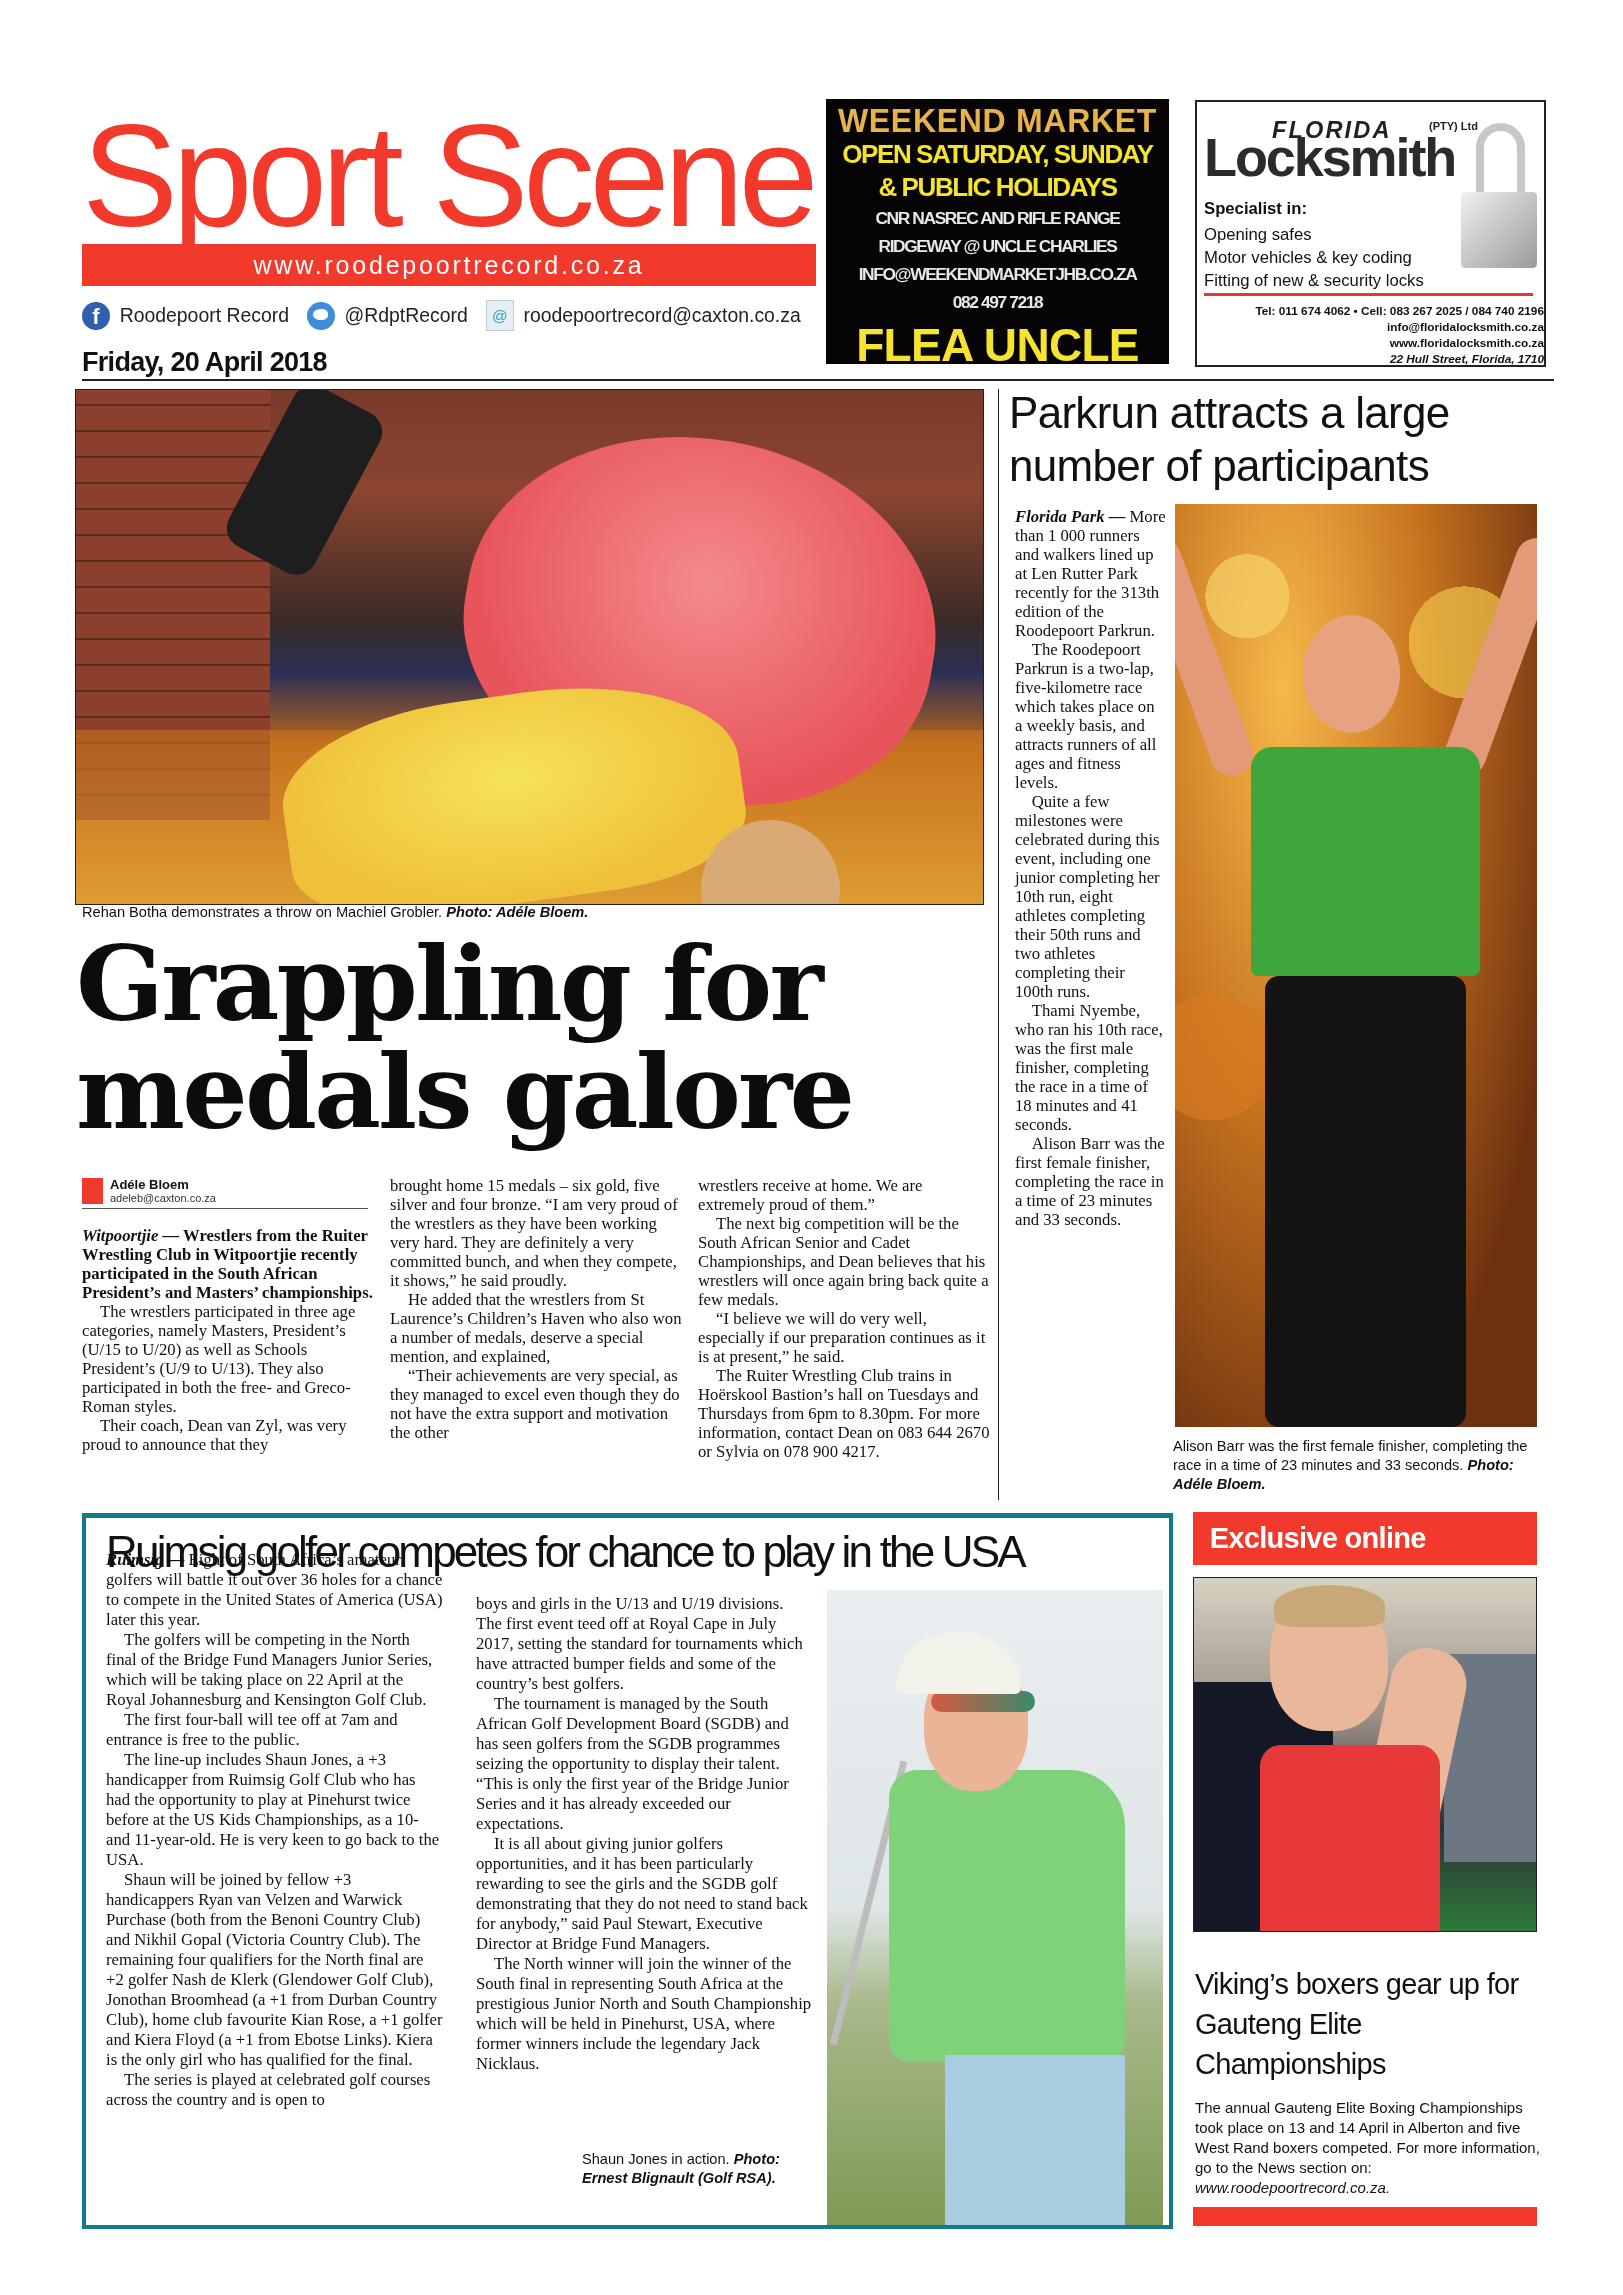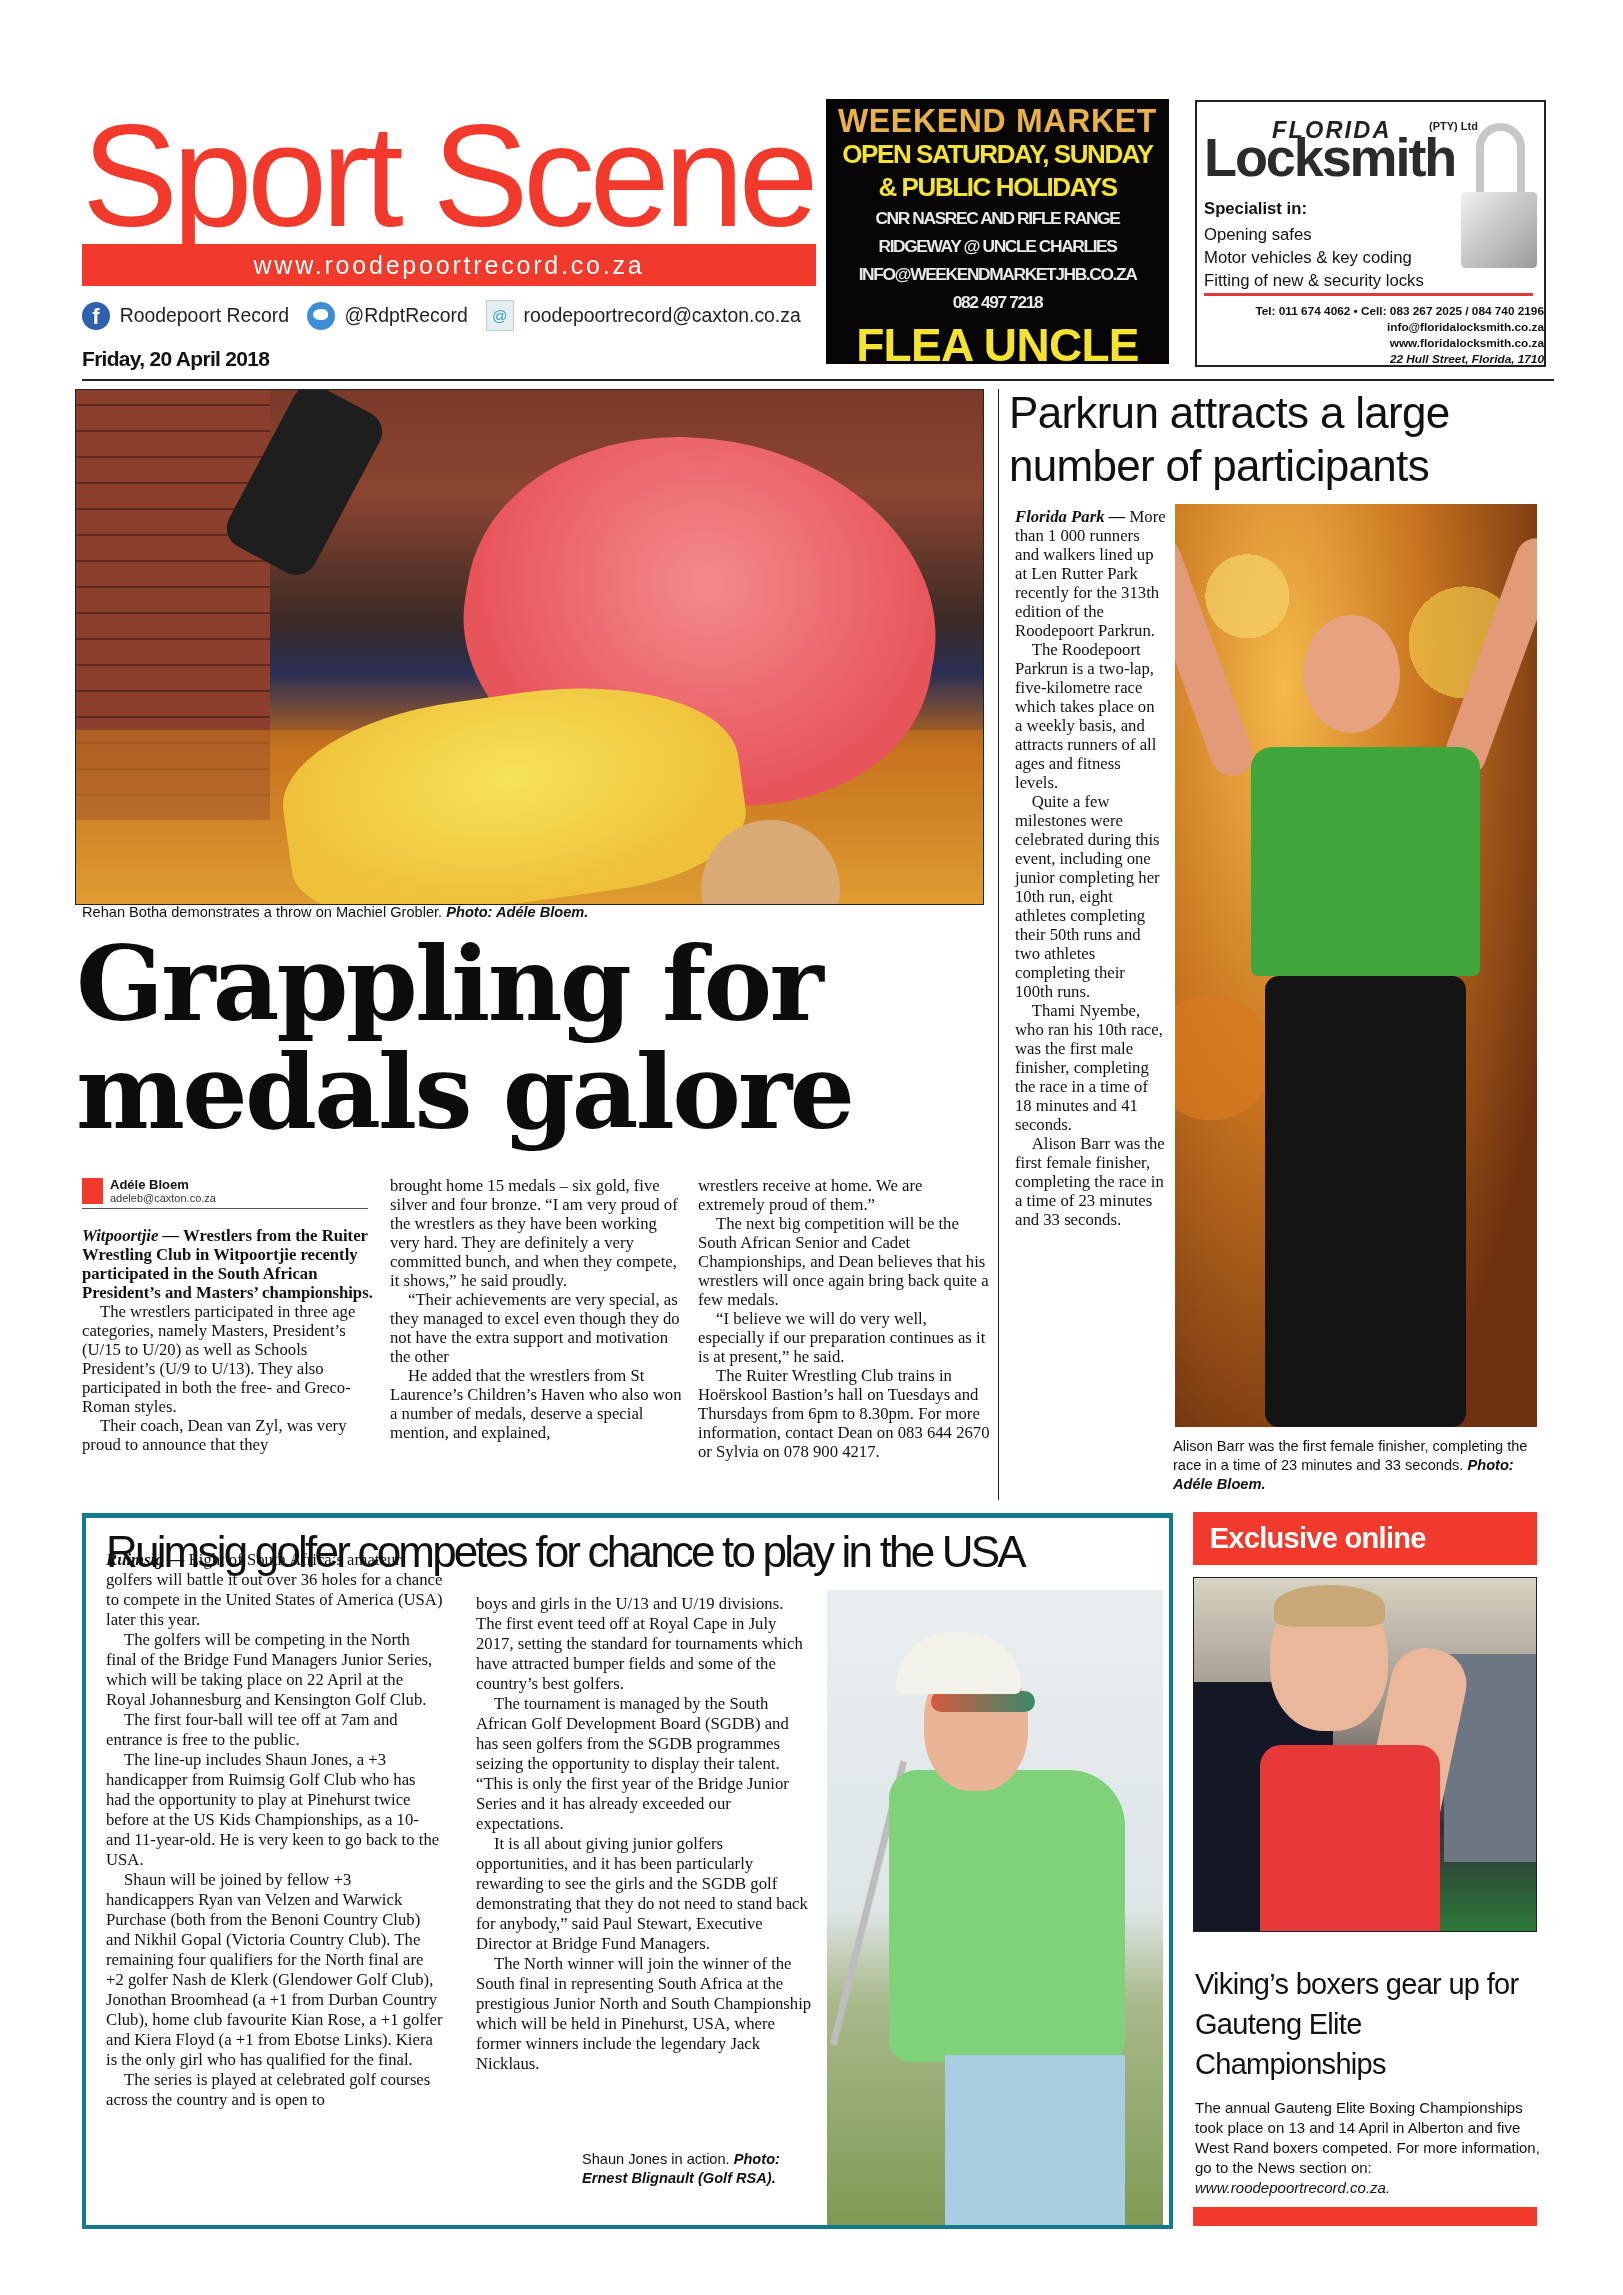--- a/index.html
+++ b/index.html
@@ -31,21 +31,21 @@
   .social-item { display: flex; align-items: center; gap: 9.7px; margin-right: 8.3px; }
   .ico-fb { width: 28px; height: 28px; border-radius: 50%; background: #2f5fae; color: #fff;
     font-weight: 700; font-size: 22px; display: flex; align-items: flex-end; justify-content: center; overflow: hidden; }
   .ico-tw { width: 28px; height: 28px; border-radius: 50%; background: #3c8ed6; position: relative; }
   .ico-tw:after { content: ""; position: absolute; left: 6.2px; top: 7.6px; width: 15.3px; height: 11px;
     background: #fff; border-radius: 60% 50% 50% 60%; }
   .ico-mail { width: 28px; height: 30.5px; background: #e6eef2; border: 0.7px solid #b9cdd6; position: relative;
     color: #3aa0c7; font-size: 15.3px; display: flex; align-items: center; justify-content: center; }
   .date-line {
     left: 82px; top: 347px; font-family: "Liberation Sans", sans-serif; font-weight: 700;
-    font-size: 21px; letter-spacing: -0.7px; color: #111;
+    font-size: 27px; letter-spacing: -0.7px; color: #111;
   }
   .rule-top { left: 82px; top: 379px; width: 1472px; height: 2.1px; background: #222; }
 
   
   .ad-market {
     left: 826px; top: 99px; width: 343px; height: 265px; background: #060404;
     display: flex; flex-direction: column; align-items: center; padding-top: 2.8px;
     font-family: "Liberation Sans", sans-serif; font-weight: 700; text-align: center;
   }
   .m1 { color: #e7b24a; font-size: 32px; letter-spacing: 0.7px; line-height: 36px; transform: scaleY(1.05); }
@@ -234,22 +234,22 @@
   <div class="byline-email">adeleb@caxton.co.za</div>
 </div>
 
 <div class="abs col w-col1">
   <p class="noind lead"><span class="dateline">Witpoortjie —</span><span> Wrestlers from the Ruiter Wrestling Club in Witpoortjie recently participated in the South African President’s and Masters’ championships.</span></p>
   <p>The wrestlers participated in three age categories, namely Masters, President’s (U/15 to U/20) as well as Schools President’s (U/9 to U/13). They also participated in both the free- and Greco-Roman styles.</p>
   <p>Their coach, Dean van Zyl, was very proud to announce that they</p>
 </div>
 <div class="abs col w-col2">
   <p class="noind">brought home 15 medals – six gold, five silver and four bronze. “I am very proud of the wrestlers as they have been working very hard. They are definitely a very committed bunch, and when they compete, it shows,” he said proudly.</p>
+  <p>He added that the wrestlers from St Laurence’s Children’s Haven who also won a number of medals, deserve a special mention, and explained,</p>
   <p>“Their achievements are very special, as they managed to excel even though they do not have the extra support and motivation the other</p>
-  <p>He added that the wrestlers from St Laurence’s Children’s Haven who also won a number of medals, deserve a special mention, and explained,</p>
 </div>
 <div class="abs col w-col3">
   <p class="noind">wrestlers receive at home. We are extremely proud of them.”</p>
   <p>The next big competition will be the South African Senior and Cadet Championships, and Dean believes that his wrestlers will once again bring back quite a few medals.</p>
   <p>“I believe we will do very well, especially if our preparation continues as it is at present,” he said.</p>
   <p>The Ruiter Wrestling Club trains in Hoërskool Bastion’s hall on Tuesdays and Thursdays from 6pm to 8.30pm. For more information, contact Dean on 083 644 2670 or Sylvia on 078 900 4217.</p>
 </div>
 <div class="abs vrule-wrestle"></div>
 
 <div class="abs headline-parkrun">Parkrun attracts a large number of participants</div>

